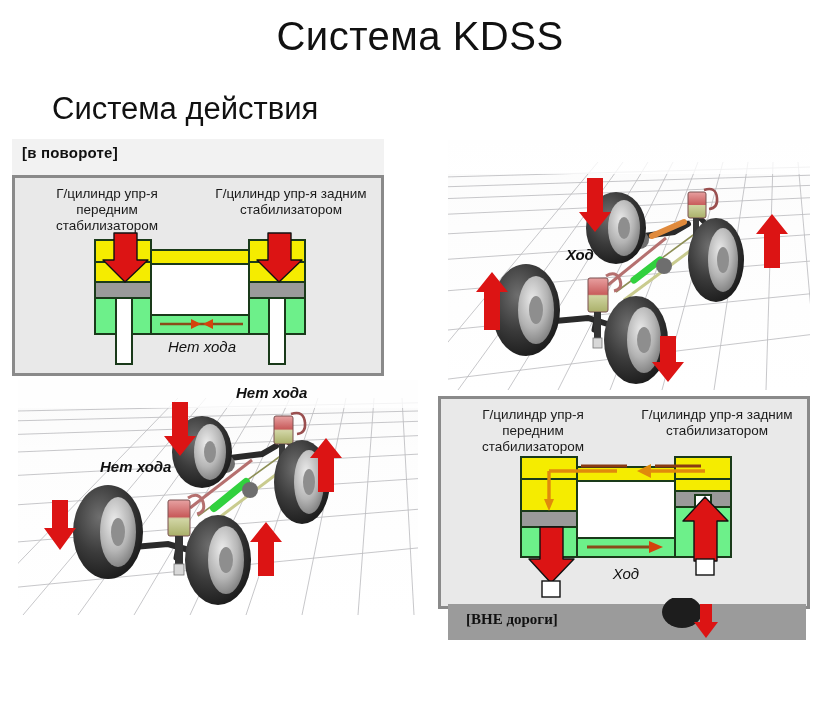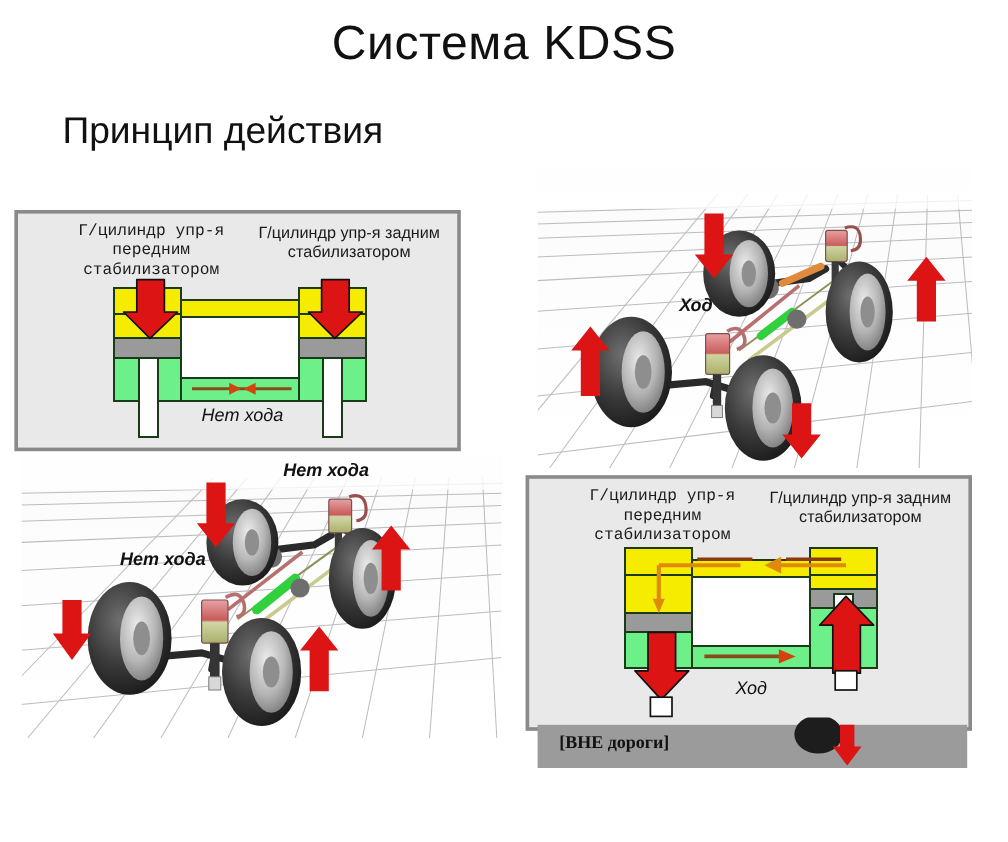--- a/index.html
+++ b/index.html
@@ -39,21 +39,21 @@
   .panel{
     background:#e9e9e9;border:3px solid #8a8a8a;box-sizing:border-box;
   }
   .panel-tl{left:12px;top:175px;width:372px;height:201px;}
   .panel-br{left:438px;top:396px;width:372px;height:213px;}
 
   .panel .hdr{
     position:absolute;top:8px;width:160px;text-align:center;
     font-size:13.5px;line-height:16px;color:#1a1a1a;
   }
-  .panel .hdr.left{left:31px;font-family:Liberation Mono, monospace;}
+  .panel .hdr.left{left:12px;}
   .panel .hdr.right{left:196px;}
 
   .panel .stroke-lbl{
     position:absolute;font-style:italic;font-size:15px;color:#111;
     text-align:center;
   }
 
   
   .offroad-strip{
     left:448px;top:604px;width:358px;height:36px;
@@ -75,22 +75,25 @@
     position:absolute;font-style:italic;font-weight:bold;
     font-size:15px;color:#111;white-space:nowrap;
   }
 </style>
 </head>
 <body>
 
 <div class="stage">
 
   <div class="abs title">Система KDSS</div>
-  <div class="abs subtitle">Принцип действия</div>
-
+  <div class="abs subtitle">Система действия</div>
+
+  <div class="abs caption-turn caption-band">
+    <span class="txt">[в повороте]</span>
+  </div>
 
   <div class="abs panel panel-tl">
     <div class="hdr left">Г/цилиндр упр-я передним стабилизатором</div>
     <div class="hdr right">Г/цилиндр упр-я задним стабилизатором</div>
 
     <svg width="366" height="195" viewBox="0 0 366 195">
       <g stroke="#1a3a1a" stroke-width="1.6" shape-rendering="crispEdges">
 
         <rect x="80" y="62" width="56" height="22" fill="#f5ec00"></rect>
         <rect x="80" y="84" width="56" height="20" fill="#f5ec00"></rect>

